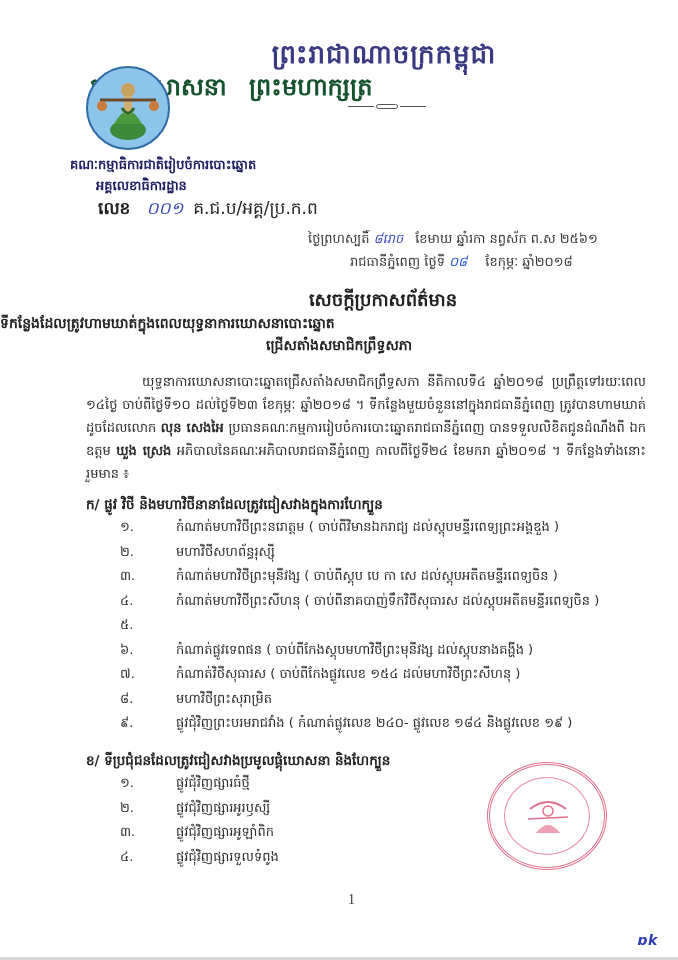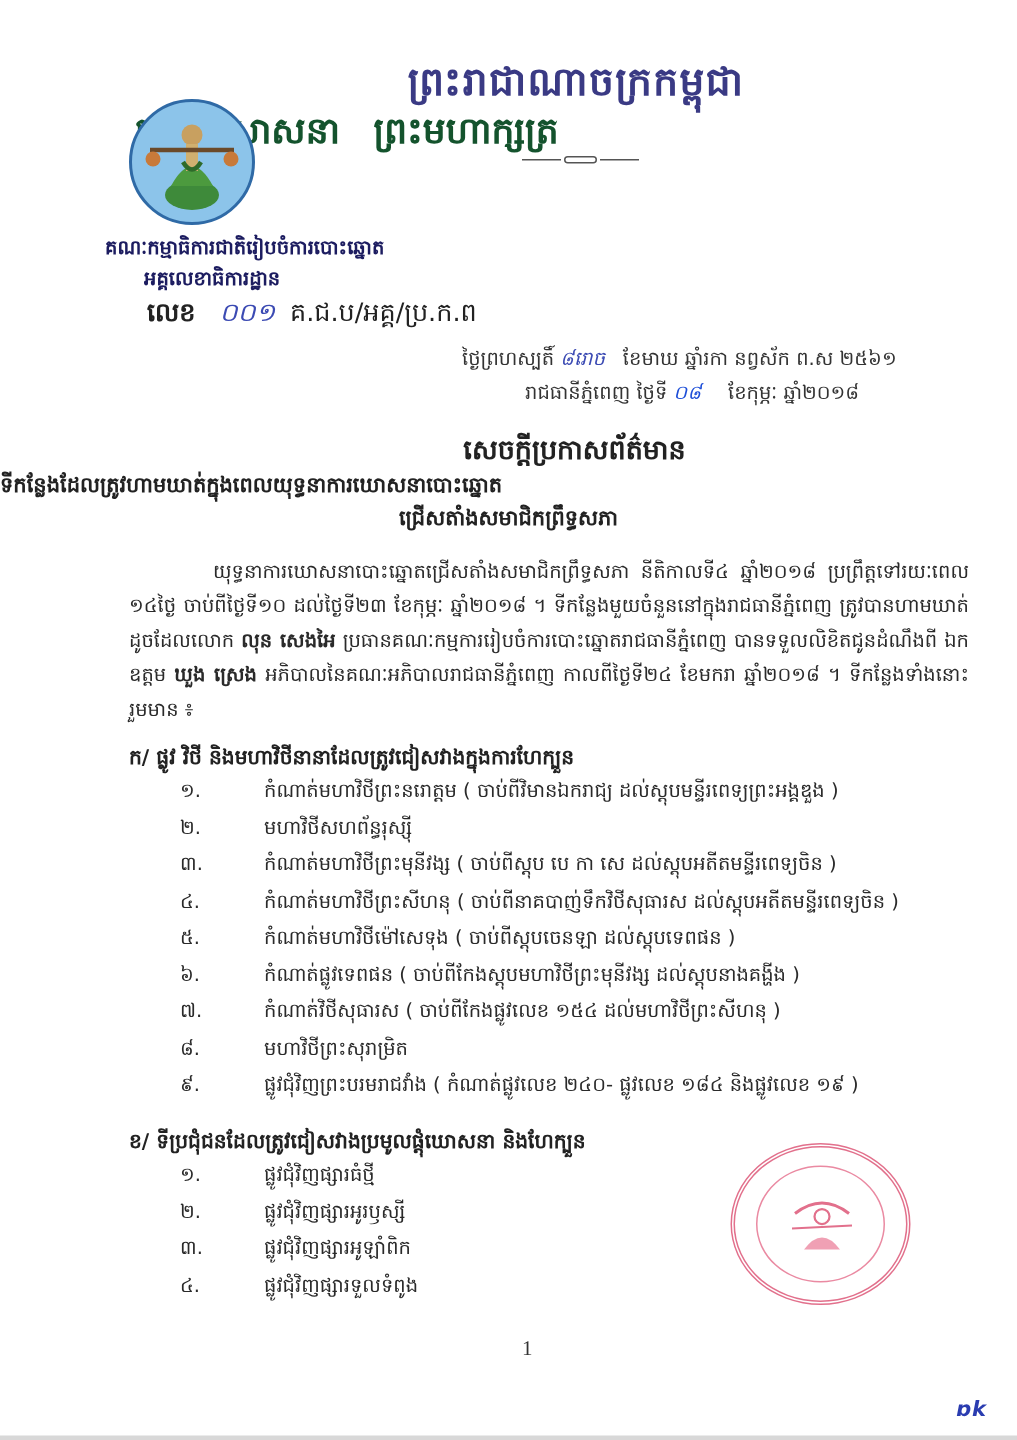--- a/index.html
+++ b/index.html
@@ -112,21 +112,20 @@
   <div class="item">
       <span class="num">៣.</span>
       <span>កំណាត់មហាវិថីព្រះមុនីវង្ស ( ចាប់ពីស្តុប បេ កា សេ ដល់ស្តុបអតីតមន្ទីរពេទ្យចិន )</span>
     </div>
   <div class="item">
       <span class="num">៤.</span>
       <span>កំណាត់មហាវិថីព្រះសីហនុ ( ចាប់ពីនាគបាញ់ទឹកវិថីសុធារស ដល់ស្តុបអតីតមន្ទីរពេទ្យចិន )</span>
     </div>
   <div class="item">
       <span class="num">៥.</span>
-      <span>កំណាត់មហាវិថីម៉ៅសេទុង ( ចាប់ពីស្តុបចេនឡា ដល់ស្តុបទេពផន )</span>
     </div>
   <div class="item">
       <span class="num">៦.</span>
       <span>កំណាត់ផ្លូវទេពផន ( ចាប់ពីកែងស្តុបមហាវិថីព្រះមុនីវង្ស ដល់ស្តុបនាងគង្ហីង )</span>
     </div>
   <div class="item">
       <span class="num">៧.</span>
       <span>កំណាត់វិថីសុធារស ( ចាប់ពីកែងផ្លូវលេខ ១៥៤ ដល់មហាវិថីព្រះសីហនុ )</span>
     </div>
   <div class="item">

